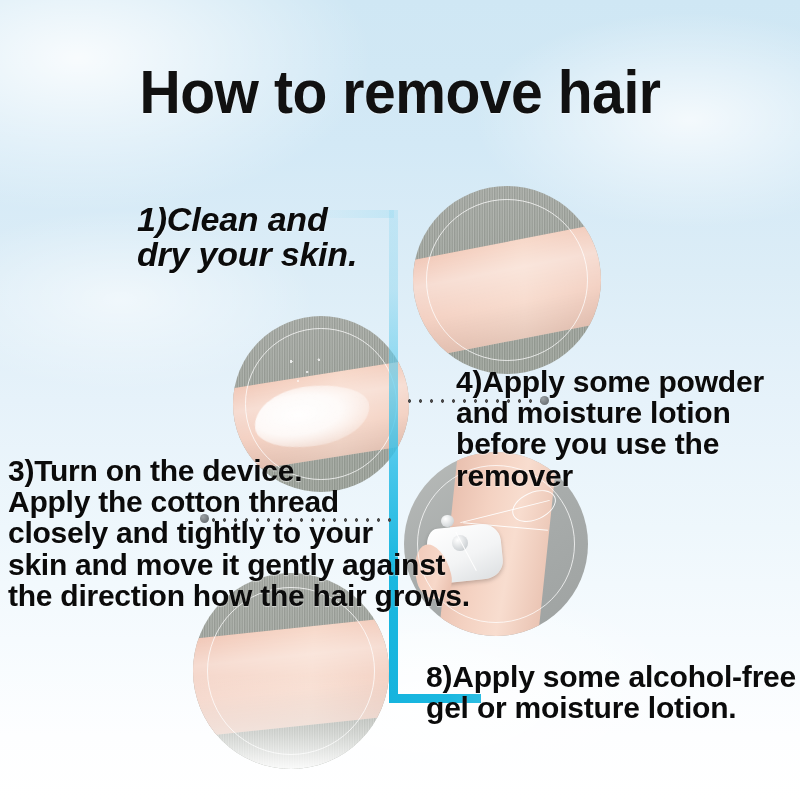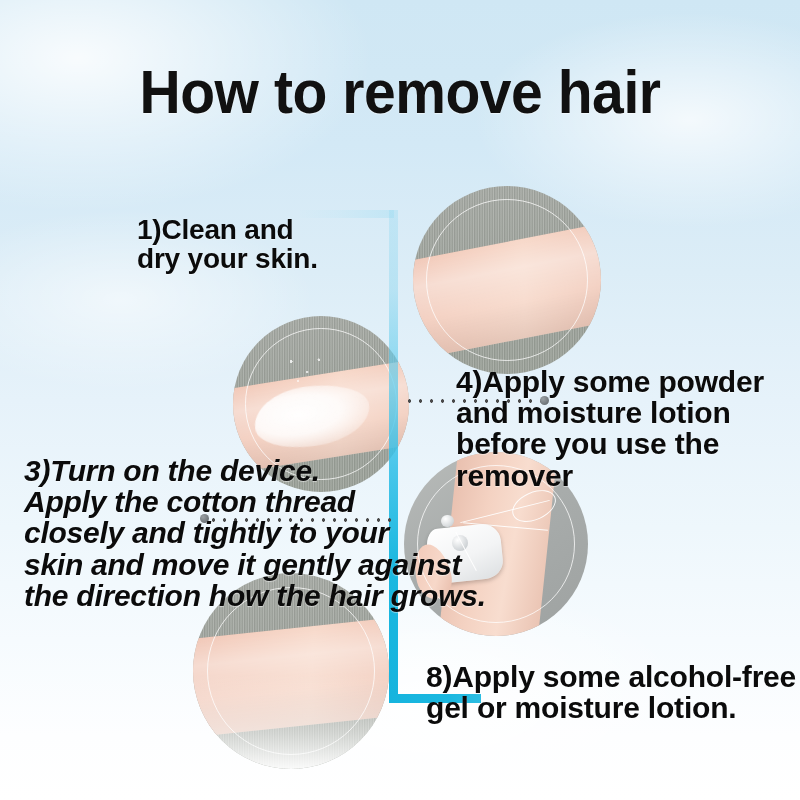--- a/index.html
+++ b/index.html
@@ -252,23 +252,23 @@
   
   .step {
     position: absolute;
     color: #0b0b0b;
     font-family: "Liberation Sans Narrow", "Liberation Sans", sans-serif;
     font-weight: bold;
     line-height: 1.04;
     white-space: pre-line;
     text-shadow: 0 1px 1px rgba(255,255,255,0.5);
   }
-  #step-1 { left: 137px; top: 215px; font-size: 28px; letter-spacing: -0.2px; }
+  #step-1 { left: 137px; top: 202px; font-size: 34px; letter-spacing: -0.2px; font-style: italic; }
   #step-2 { left: 456px; top: 366px; font-size: 30px; letter-spacing: -0.2px; }
-  #step-3 { left: 24px;   top: 455px; font-size: 30px; letter-spacing: -0.25px; font-style: italic; }
+  #step-3 { left: 8px;   top: 455px; font-size: 30px; letter-spacing: -0.25px; }
   #step-4 { left: 426px; top: 661px; font-size: 30px; letter-spacing: -0.2px; }
 </style>
 </head>
 <body>
 
 <div id="poster">
 
   <div class="title">How to remove hair</div>
 
   <div class="photo" id="photo-clean">

